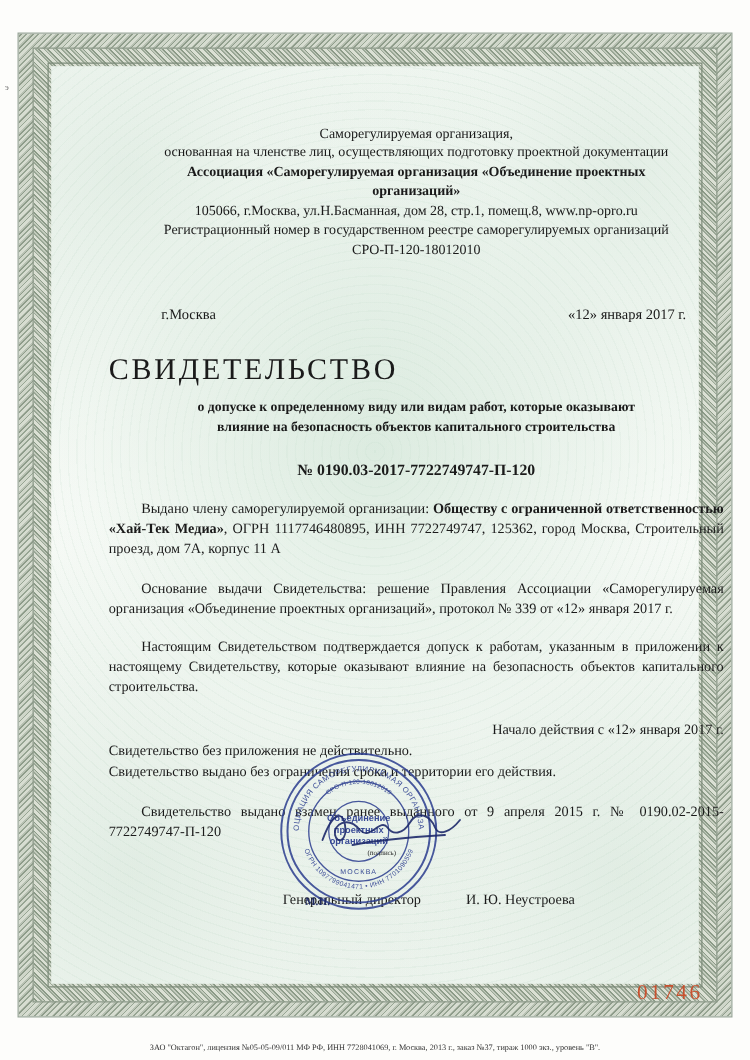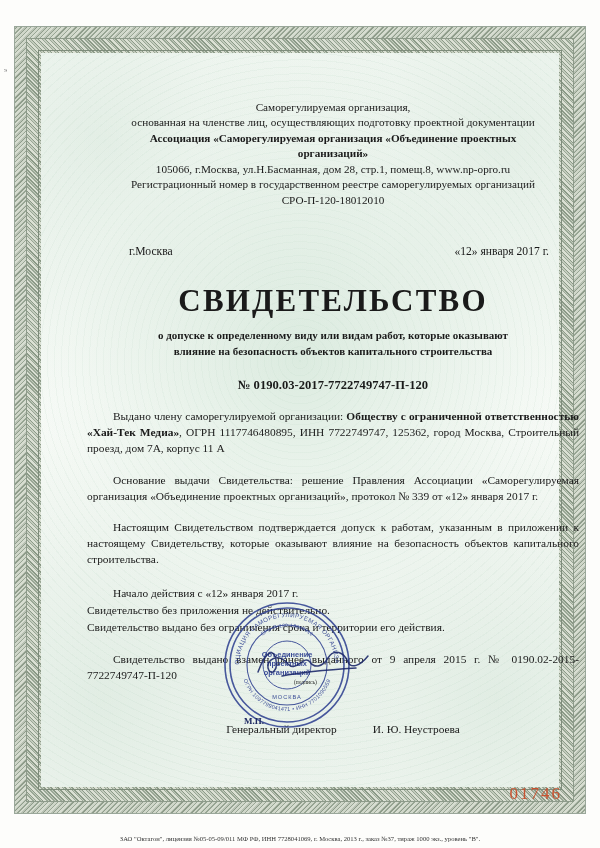--- a/index.html
+++ b/index.html
@@ -96,24 +96,24 @@
   .citydate {
     display: flex;
     justify-content: space-between;
     font-size: 11.6px;
     margin-top: 37px;
     padding: 0 30px 0 42px;
   }
 
   
   .title {
-    text-align: center;
-    font-size: 31px;
+    text-align: left;
+    font-size: 24px;
     letter-spacing: 2.2px;
-    font-weight: bold;
+    font-weight: normal;
     margin-top: 25px;
   }
   .subtitle {
     text-align: center;
     font-size: 11px;
     font-weight: bold;
     line-height: 1.45;
     margin-top: 9px;
     padding: 0 6px;
   }
@@ -132,21 +132,21 @@
     text-indent: 26px;
     margin-top: 15px;
   }
   .p .b { font-weight: bold; }
 
   .lines {
     font-size: 11.4px;
     line-height: 1.52;
     margin-top: 17px;
   }
-  .lines .indent { text-indent: 26px; }
+  .lines .indent { text-indent: 26px; text-align: right; }
 
   .p.last { margin-top: 14px; text-indent: 26px; }
 
   
   .sigrow {
     display: flex;
     justify-content: center;
     align-items: flex-end;
     font-size: 11.4px;
     margin-top: 40px;

